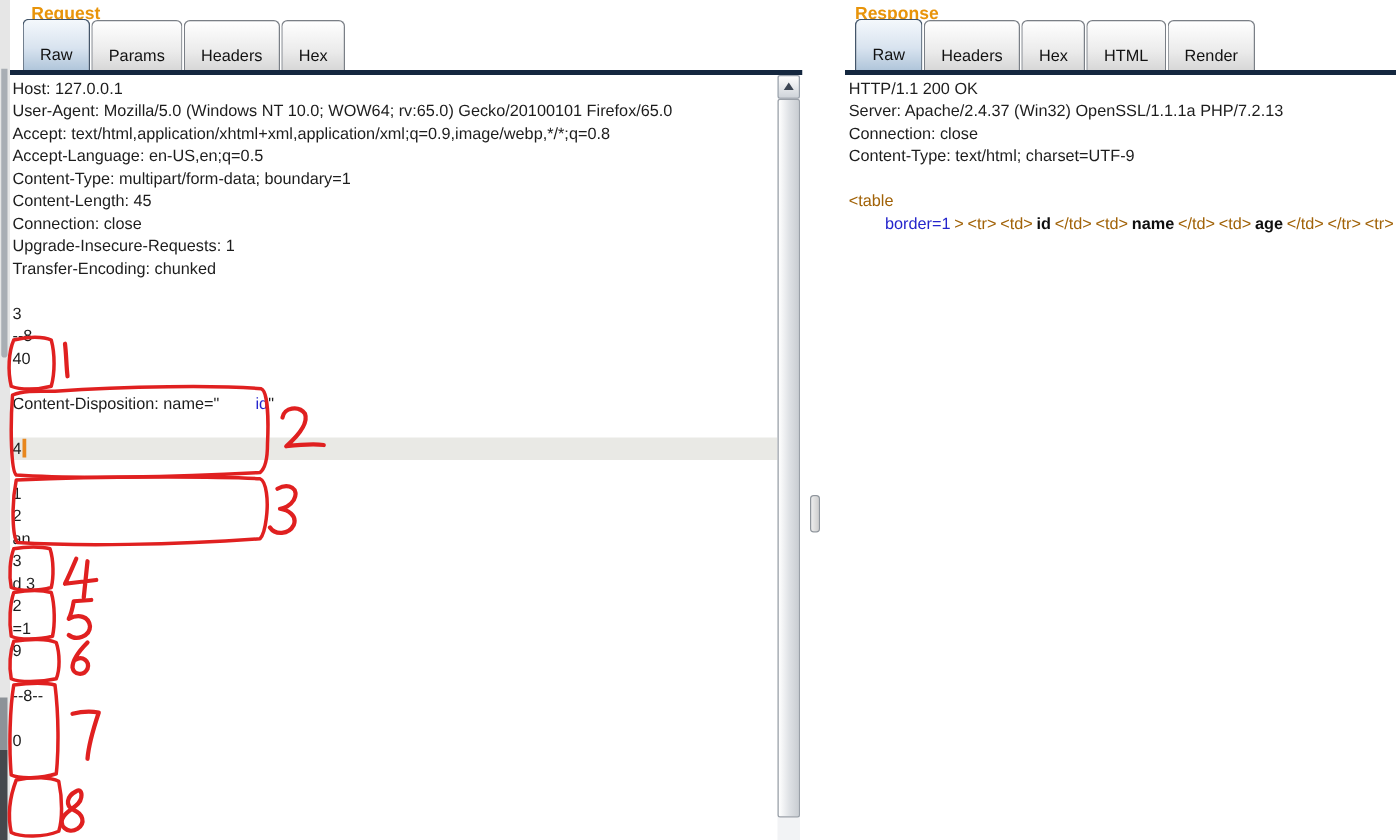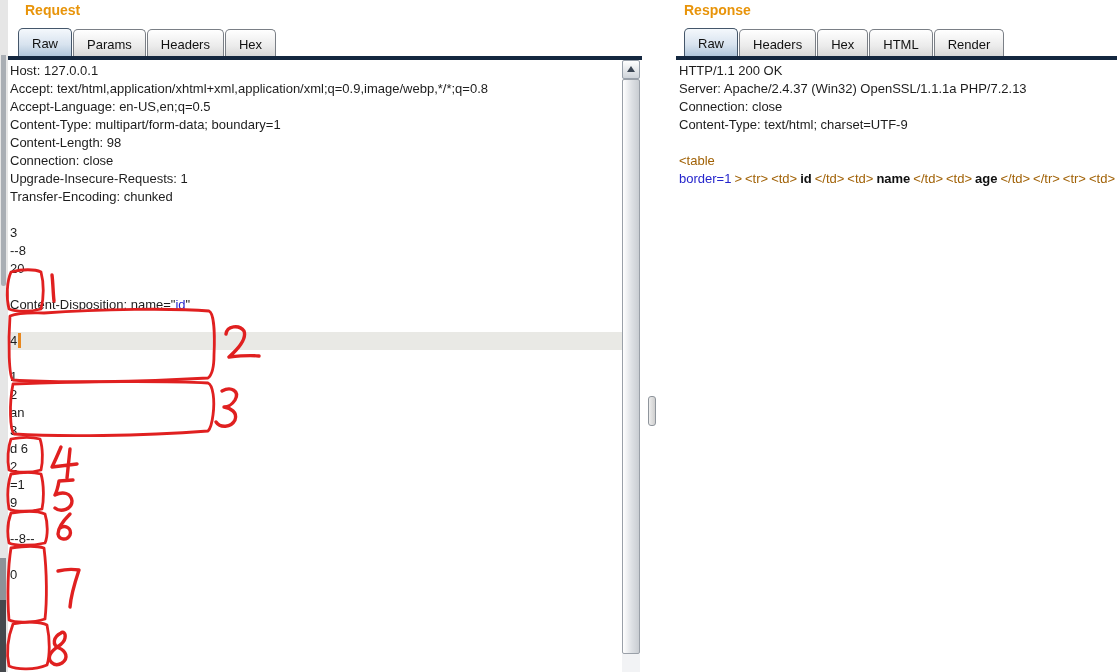--- a/index.html
+++ b/index.html
@@ -16,36 +16,36 @@
   .panel.request{left:8px;width:634px;}
   .panel.response{left:676px;width:457px;}
 
   .panel-title{position:absolute;top:2px;font-size:14px;font-weight:bold;color:#e8940a;}
   .request .panel-title{left:17px;}
   .response .panel-title{left:8px;}
 
   .tabs{position:absolute;top:30px;display:flex;align-items:flex-end;height:27px;}
   .request .tabs{left:10px;}
   .response .tabs{left:8px;}
-  .tab{font-size:13px;color:#111;padding:7px 13px 5px 13px;margin-right:1px;
+  .tab{font-size:13px;color:#111;padding:20px 13px 5px 13px;margin-right:1px;
     border:1px solid #7a7f86;border-bottom:none;border-radius:5px 5px 0 0;
     background:linear-gradient(#ffffff,#ebebeb 60%,#d6d6d6);cursor:default;}
   .tab.selected{background:linear-gradient(#f4f8fc,#d8e3ef 55%,#aec4d9);border-color:#44566a;padding-bottom:6px;}
   .tabline{position:absolute;top:56px;left:0;right:0;height:4px;background:#14273f;}
 
   .editor{position:absolute;top:60px;left:0;right:0;bottom:0;background:#ffffff;
     font-size:13px;line-height:18px;color:#1d1d1d;overflow:hidden;}
   .textcol{position:absolute;left:2px;top:2px;right:22px;}
   .response .textcol{left:3px;right:0;}
   .ln{height:18px;white-space:pre;overflow:visible;}
   .ln.hl{background:#e9e9e5;margin-right:-2px;}
   .caret{display:inline-block;width:3px;height:15px;background:#e8871e;vertical-align:-3px;margin-left:1px;}
 
   
-  .attr{color:#2525cc;}
+  .attr{color:#2525cc;margin-left:29px;}
   .tag{color:#a16207;}
   .btxt{color:#101010;font-weight:bold;}
   .rseg{margin-right:3px;}
 
   
   .vscroll{position:absolute;top:0;right:2px;width:18px;bottom:0;background:#f2f3f5;}
   .vscroll .btn-up{position:absolute;top:0;left:0;width:16px;height:17px;border:1px solid #98a0aa;border-radius:2px;
     background:linear-gradient(#fefefe,#cfd4da);}
   .vscroll .btn-up .tri{width:0;height:0;border-left:4px solid transparent;border-right:4px solid transparent;
     border-bottom:6px solid #3c4654;margin:5px auto 0 auto;}
@@ -78,42 +78,43 @@
       <div class="tab">Headers</div>
       <div class="tab">Hex</div>
     </div>
     <div class="tabline"></div>
 
     <div class="editor">
       <div class="textcol">
         <div>
 
             <div class="ln">Host: 127.0.0.1</div>
+            <div class="ln">User-Agent: Mozilla/5.0 (Windows NT 10.0; WOW64; rv:65.0) Gecko/20100101 Firefox/65.0</div>
             <div class="ln">Accept: text/html,application/xhtml+xml,application/xml;q=0.9,image/webp,*/*;q=0.8</div>
             <div class="ln">Accept-Language: en-US,en;q=0.5</div>
             <div class="ln">Content-Type: multipart/form-data; boundary=1</div>
-            <div class="ln">Content-Length: 98</div>
+            <div class="ln">Content-Length: 45</div>
             <div class="ln">Connection: close</div>
             <div class="ln">Upgrade-Insecure-Requests: 1</div>
             <div class="ln">Transfer-Encoding: chunked</div>
           </div>
         <div class="ln"></div>
         <div class="ln">3</div>
         <div class="ln">--8</div>
-        <div class="ln">20</div>
+        <div class="ln">40</div>
         <div class="ln"></div>
         <div class="ln"><span>Content-Disposition: name="</span><span class="attr">id</span><span>"</span></div>
         <div class="ln"></div>
         <div class="ln hl"><span>4</span><span class="caret"></span></div>
         <div class="ln"></div>
         <div class="ln">1</div>
         <div class="ln">2</div>
         <div class="ln">an</div>
         <div class="ln">3</div>
-        <div class="ln">d 6</div>
+        <div class="ln">d 3</div>
         <div class="ln">2</div>
         <div class="ln">=1</div>
         <div class="ln">9</div>
         <div class="ln"></div>
         <div class="ln">--8--</div>
         <div class="ln"></div>
         <div class="ln">0</div>
       </div>
 
       <div class="vscroll">

